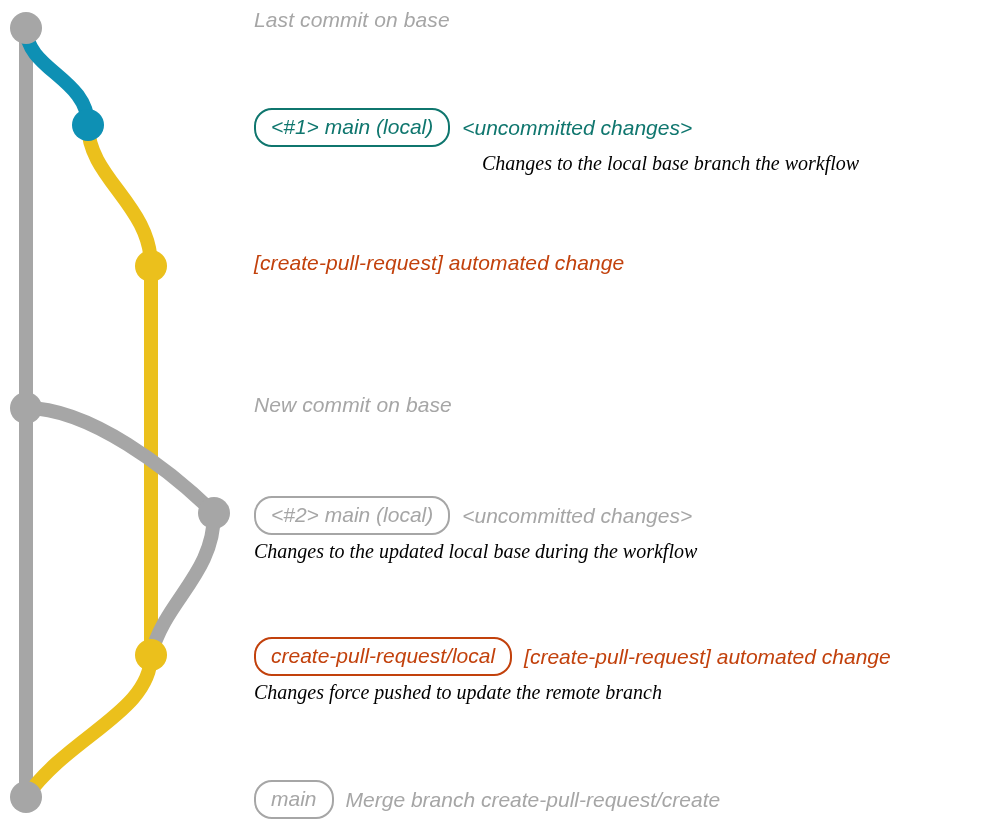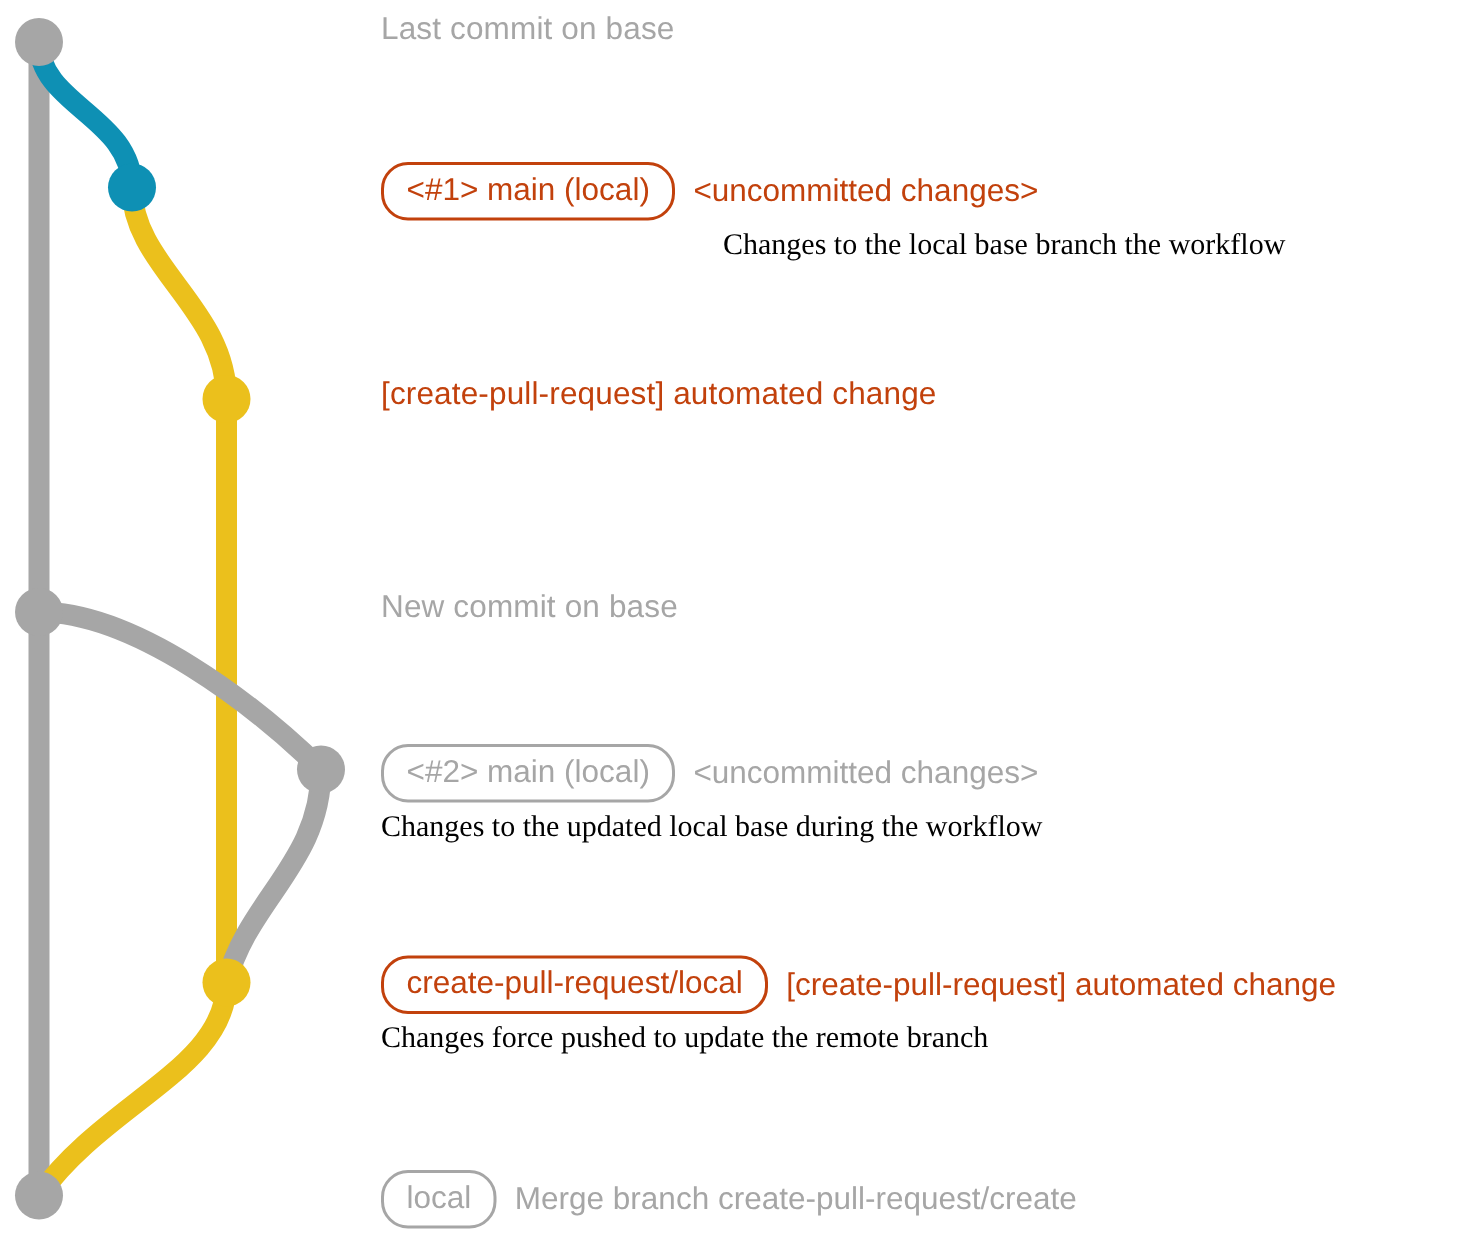--- a/index.html
+++ b/index.html
@@ -21,20 +21,21 @@
     position: absolute;
     left: 0;
     top: 0;
     width: 981px;
     height: 827px;
   }
 
   .entry {
     position: absolute;
     white-space: nowrap;
+    font-style: italic;
   }
 
   
   .plain-title {
     font-family: "Liberation Sans", sans-serif;
     font-size: 21px;
     line-height: 25px;
     letter-spacing: 0.1px;
   }
 
@@ -68,21 +69,21 @@
     color: #000000;
     margin-top: 4px;
   }
 
   .row-inner {
     display: flex;
     align-items: center;
   }
 
   
-  .c-blue   { color: #c2410c; }
+  .c-blue   { color: #0f766e; }
   .c-yellow { color: #c2410c; }
   .c-gray   { color: #a6a6a6; }
 </style>
 </head>
 <body>
 
 <svg id="graph" viewBox="0 0 981 827" width="981" height="827" xmlns="http://www.w3.org/2000/svg">
 
   <g fill="none" stroke-width="14" stroke-linecap="round">
 
@@ -142,16 +143,16 @@
 <div class="entry" style="left:254px; top:637px;">
   <div class="row-inner">
     <span class="pill c-yellow">create-pull-request/local</span>
     <span class="subject c-yellow">[create-pull-request] automated change</span>
   </div>
   <div class="note" style="">Changes force pushed to update the remote branch</div>
 </div>
 
 <div class="entry" style="left:254px; top:780px;">
   <div class="row-inner">
-    <span class="pill c-gray">local</span>
+    <span class="pill c-gray">main</span>
     <span class="subject c-gray">Merge branch create-pull-request/create</span>
   </div>
 </div>
 
 </body></html>

